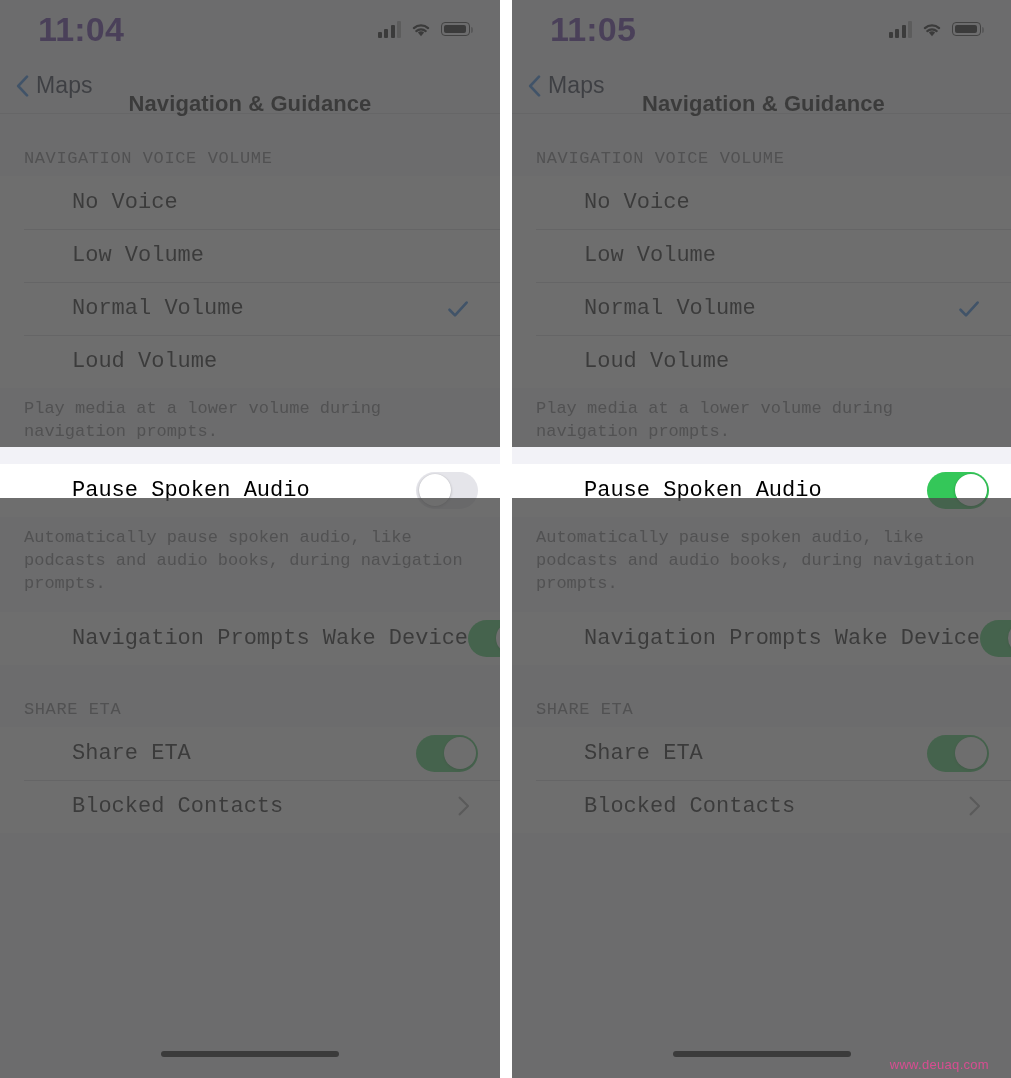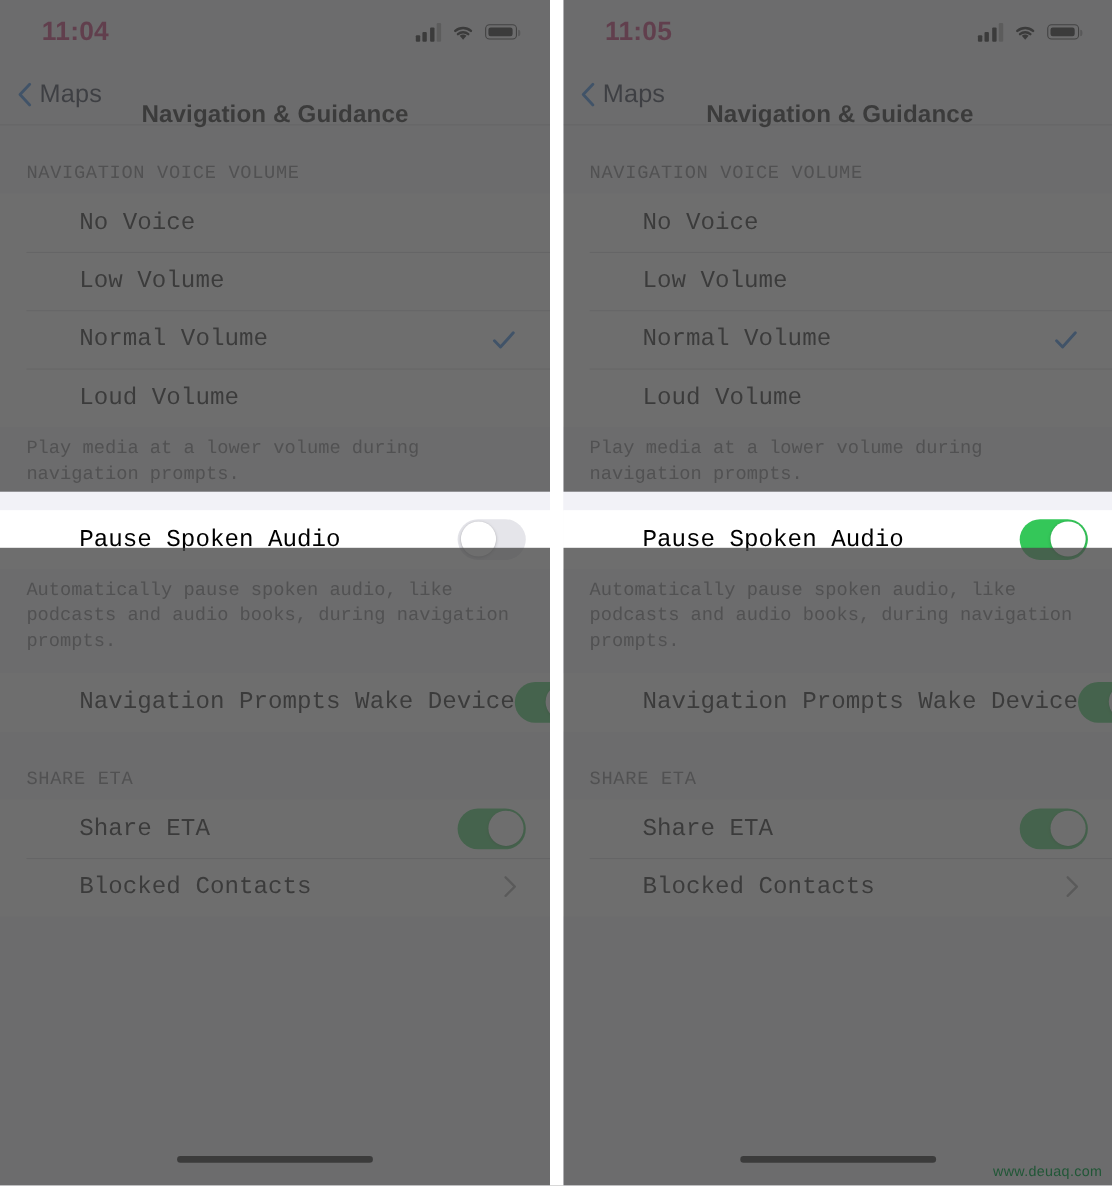--- a/index.html
+++ b/index.html
@@ -48,23 +48,23 @@
     height: 58px;
     flex: 0 0 58px;
     display: flex;
     align-items: center;
     justify-content: space-between;
     padding: 0 30px 0 38px;
     box-sizing: border-box;
     background: #f2f2f7;
   }
   .status-time {
-    font-size: 24px;
+    font-size: 34px;
     font-weight: bold;
-    color: #be185d;
+    color: #4c1d95;
     letter-spacing: 0.2px;
   }
   .status-icons {
     display: flex;
     align-items: center;
     gap: 9px;
   }
 
   
   .sig {
@@ -280,24 +280,24 @@
     top: 0;
     left: 500px;
     width: 12px;
     height: 1078px;
     background: #ffffff;
     z-index: 5;
   }
 
   .watermark {
     position: absolute;
-    right: 9px;
+    right: 22px;
     bottom: 6px;
     font-size: 13px;
-    color: #14532d;
+    color: #ec4899;
     letter-spacing: .3px;
     z-index: 30;
     opacity: .85;
   }
 </style>
 </head>
 <body>
 
 <div class="stage">
 

